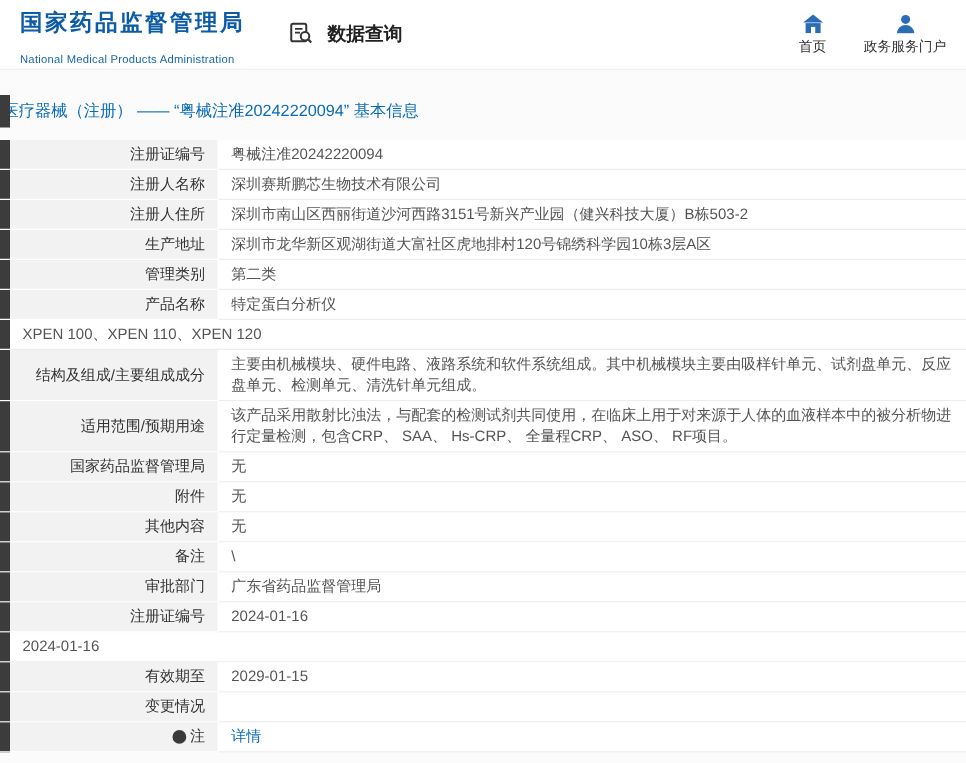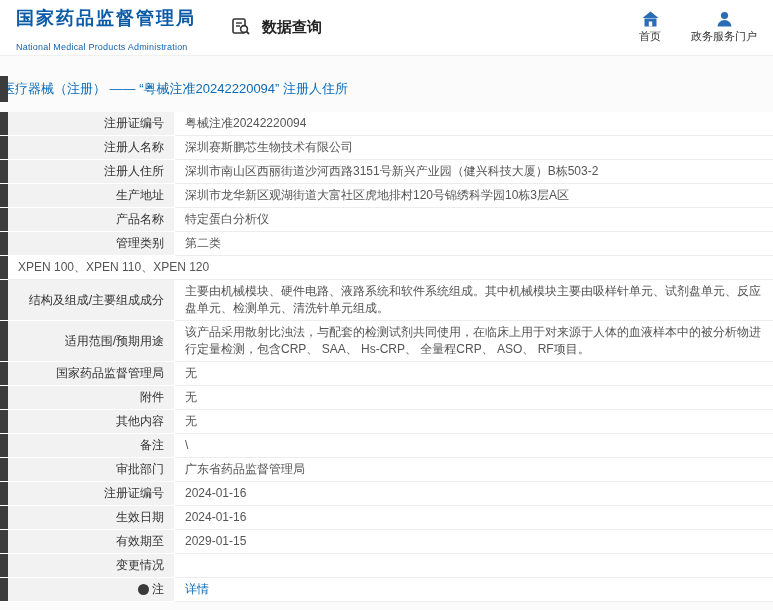--- a/index.html
+++ b/index.html
@@ -77,21 +77,21 @@
           <circle cx="8.5" cy="4.5" r="3.6" fill="#2a6db5"></circle>
           <path d="M1.5 15.5 a7 6.5 0 0 1 14 0 Z" fill="#2a6db5"></path>
         </svg>
       </span>
       <span>政务服务门户</span>
     </a>
   </nav>
 </header>
 
 <div class="crumb-row">
-  <div class="crumb">医疗器械（注册） ——  “粤械注准20242220094”  注册人住所</div>
+  <div class="crumb">医疗器械（注册） ——  “粤械注准20242220094”  基本信息</div>
   <div class="edge-abs"></div>
 </div>
 
 <div class="table">
     <div class="row">
       <div class="edge"></div>
       <div class="lab">
         <span class="txt">注册证编号</span>
       </div>
       <div class="val">粤械注准20242220094</div>
@@ -113,33 +113,33 @@
     <div class="row">
       <div class="edge"></div>
       <div class="lab">
         <span class="txt">生产地址</span>
       </div>
       <div class="val">深圳市龙华新区观湖街道大富社区虎地排村120号锦绣科学园10栋3层A区</div>
     </div>
     <div class="row">
       <div class="edge"></div>
       <div class="lab">
+        <span class="txt">管理类别</span>
+      </div>
+      <div class="val">第二类</div>
+    </div>
+    <div class="row">
+      <div class="edge"></div>
+      <div class="lab">
         <span class="txt">产品名称</span>
       </div>
       <div class="val">特定蛋白分析仪</div>
     </div>
     <div class="row">
       <div class="edge"></div>
-      <div class="lab">
-        <span class="txt">管理类别</span>
-      </div>
-      <div class="val">第二类</div>
-    </div>
-    <div class="row">
-      <div class="edge"></div>
       <div class="val">XPEN 100、XPEN 110、XPEN 120</div>
     </div>
     <div class="row">
       <div class="edge"></div>
       <div class="lab">
         <span class="txt">结构及组成/主要组成成分</span>
       </div>
       <div class="val">主要由机械模块、硬件电路、液路系统和软件系统组成。其中机械模块主要由吸样针单元、试剂盘单元、反应盘单元、检测单元、清洗针单元组成。</div>
     </div>
     <div class="row">
@@ -186,23 +186,20 @@
     </div>
     <div class="row">
       <div class="edge"></div>
       <div class="lab">
         <span class="txt">注册证编号</span>
       </div>
       <div class="val">2024-01-16</div>
     </div>
     <div class="row">
       <div class="edge"></div>
-      <div class="lab">
-        <span class="txt">生效日期</span>
-      </div>
       <div class="val">2024-01-16</div>
     </div>
     <div class="row">
       <div class="edge"></div>
       <div class="lab">
         <span class="txt">有效期至</span>
       </div>
       <div class="val">2029-01-15</div>
     </div>
     <div class="row">

